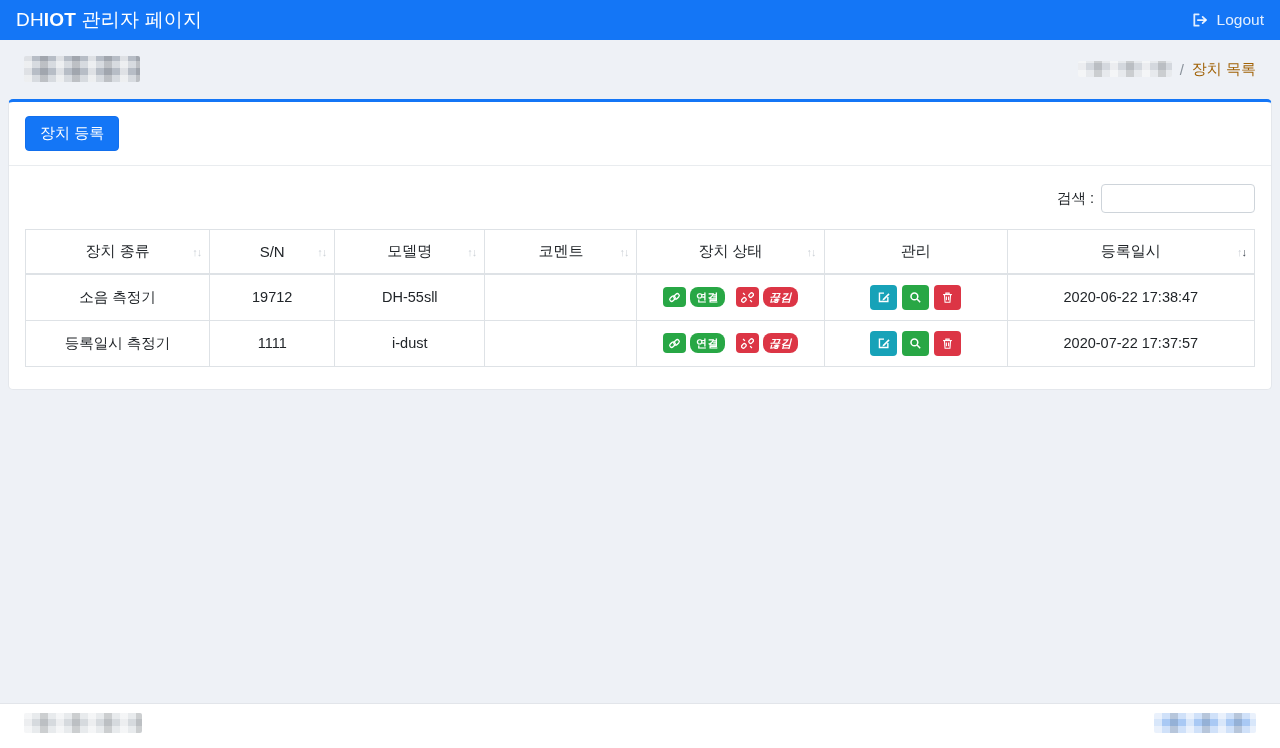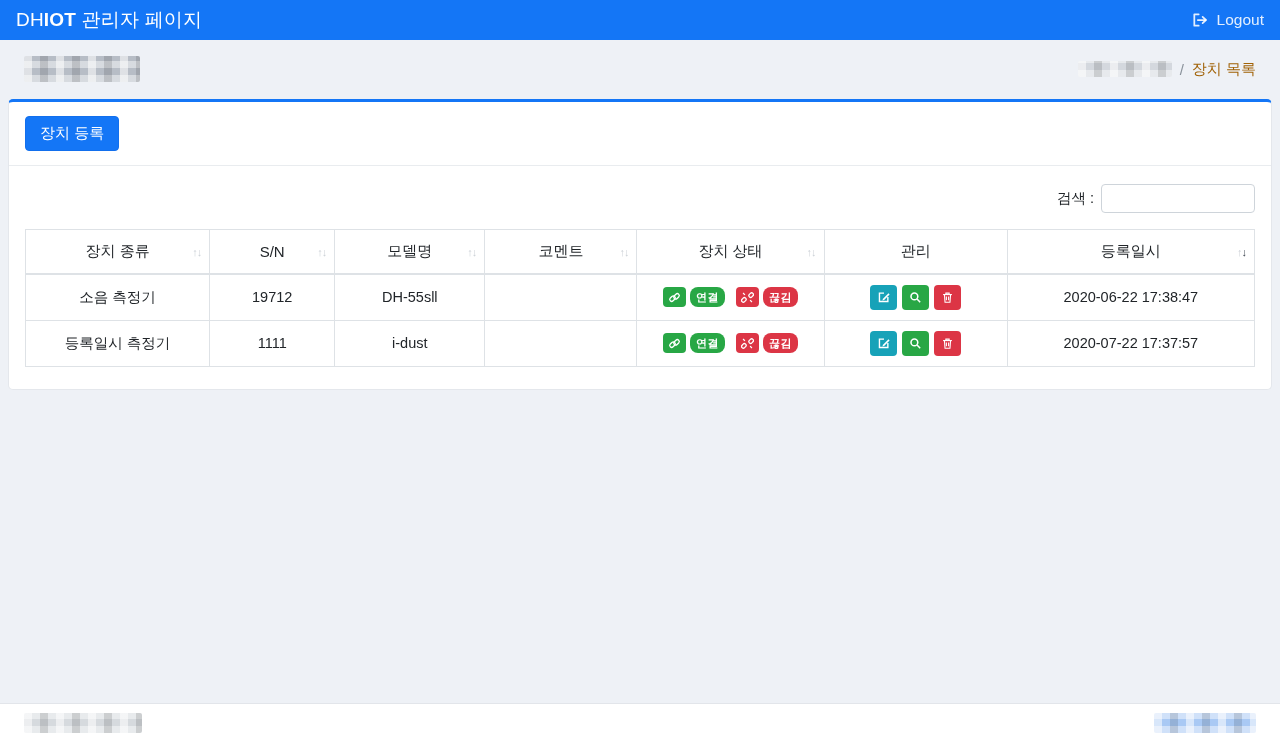--- a/index.html
+++ b/index.html
@@ -95,21 +95,21 @@
   .badge-icon {
     display:inline-flex; align-items:center; justify-content:center;
     width:23px; height:20px; border-radius:4px; cursor:pointer; border:none; padding:0;
   }
   .badge-text {
     display:inline-flex; align-items:center; justify-content:center;
     height:20px; padding:0 6px; border-radius:8px;
     color:#fff; font-size:11px; font-weight:700; letter-spacing:.5px;
   }
   .bg-success { background:#28a745; }
-  .bg-danger  { background:#dc3545; }
+  .bg-danger  { background:#dc3545;font-style:italic; }
   .bg-info    { background:#17a2b8; }
 
   
   .manage-wrap { display:flex; align-items:center; justify-content:center; gap:5px; }
   .ibtn {
     width:27px; height:25px; border:none; border-radius:4px; cursor:pointer;
     display:inline-flex; align-items:center; justify-content:center; padding:0;
   }
 
   

